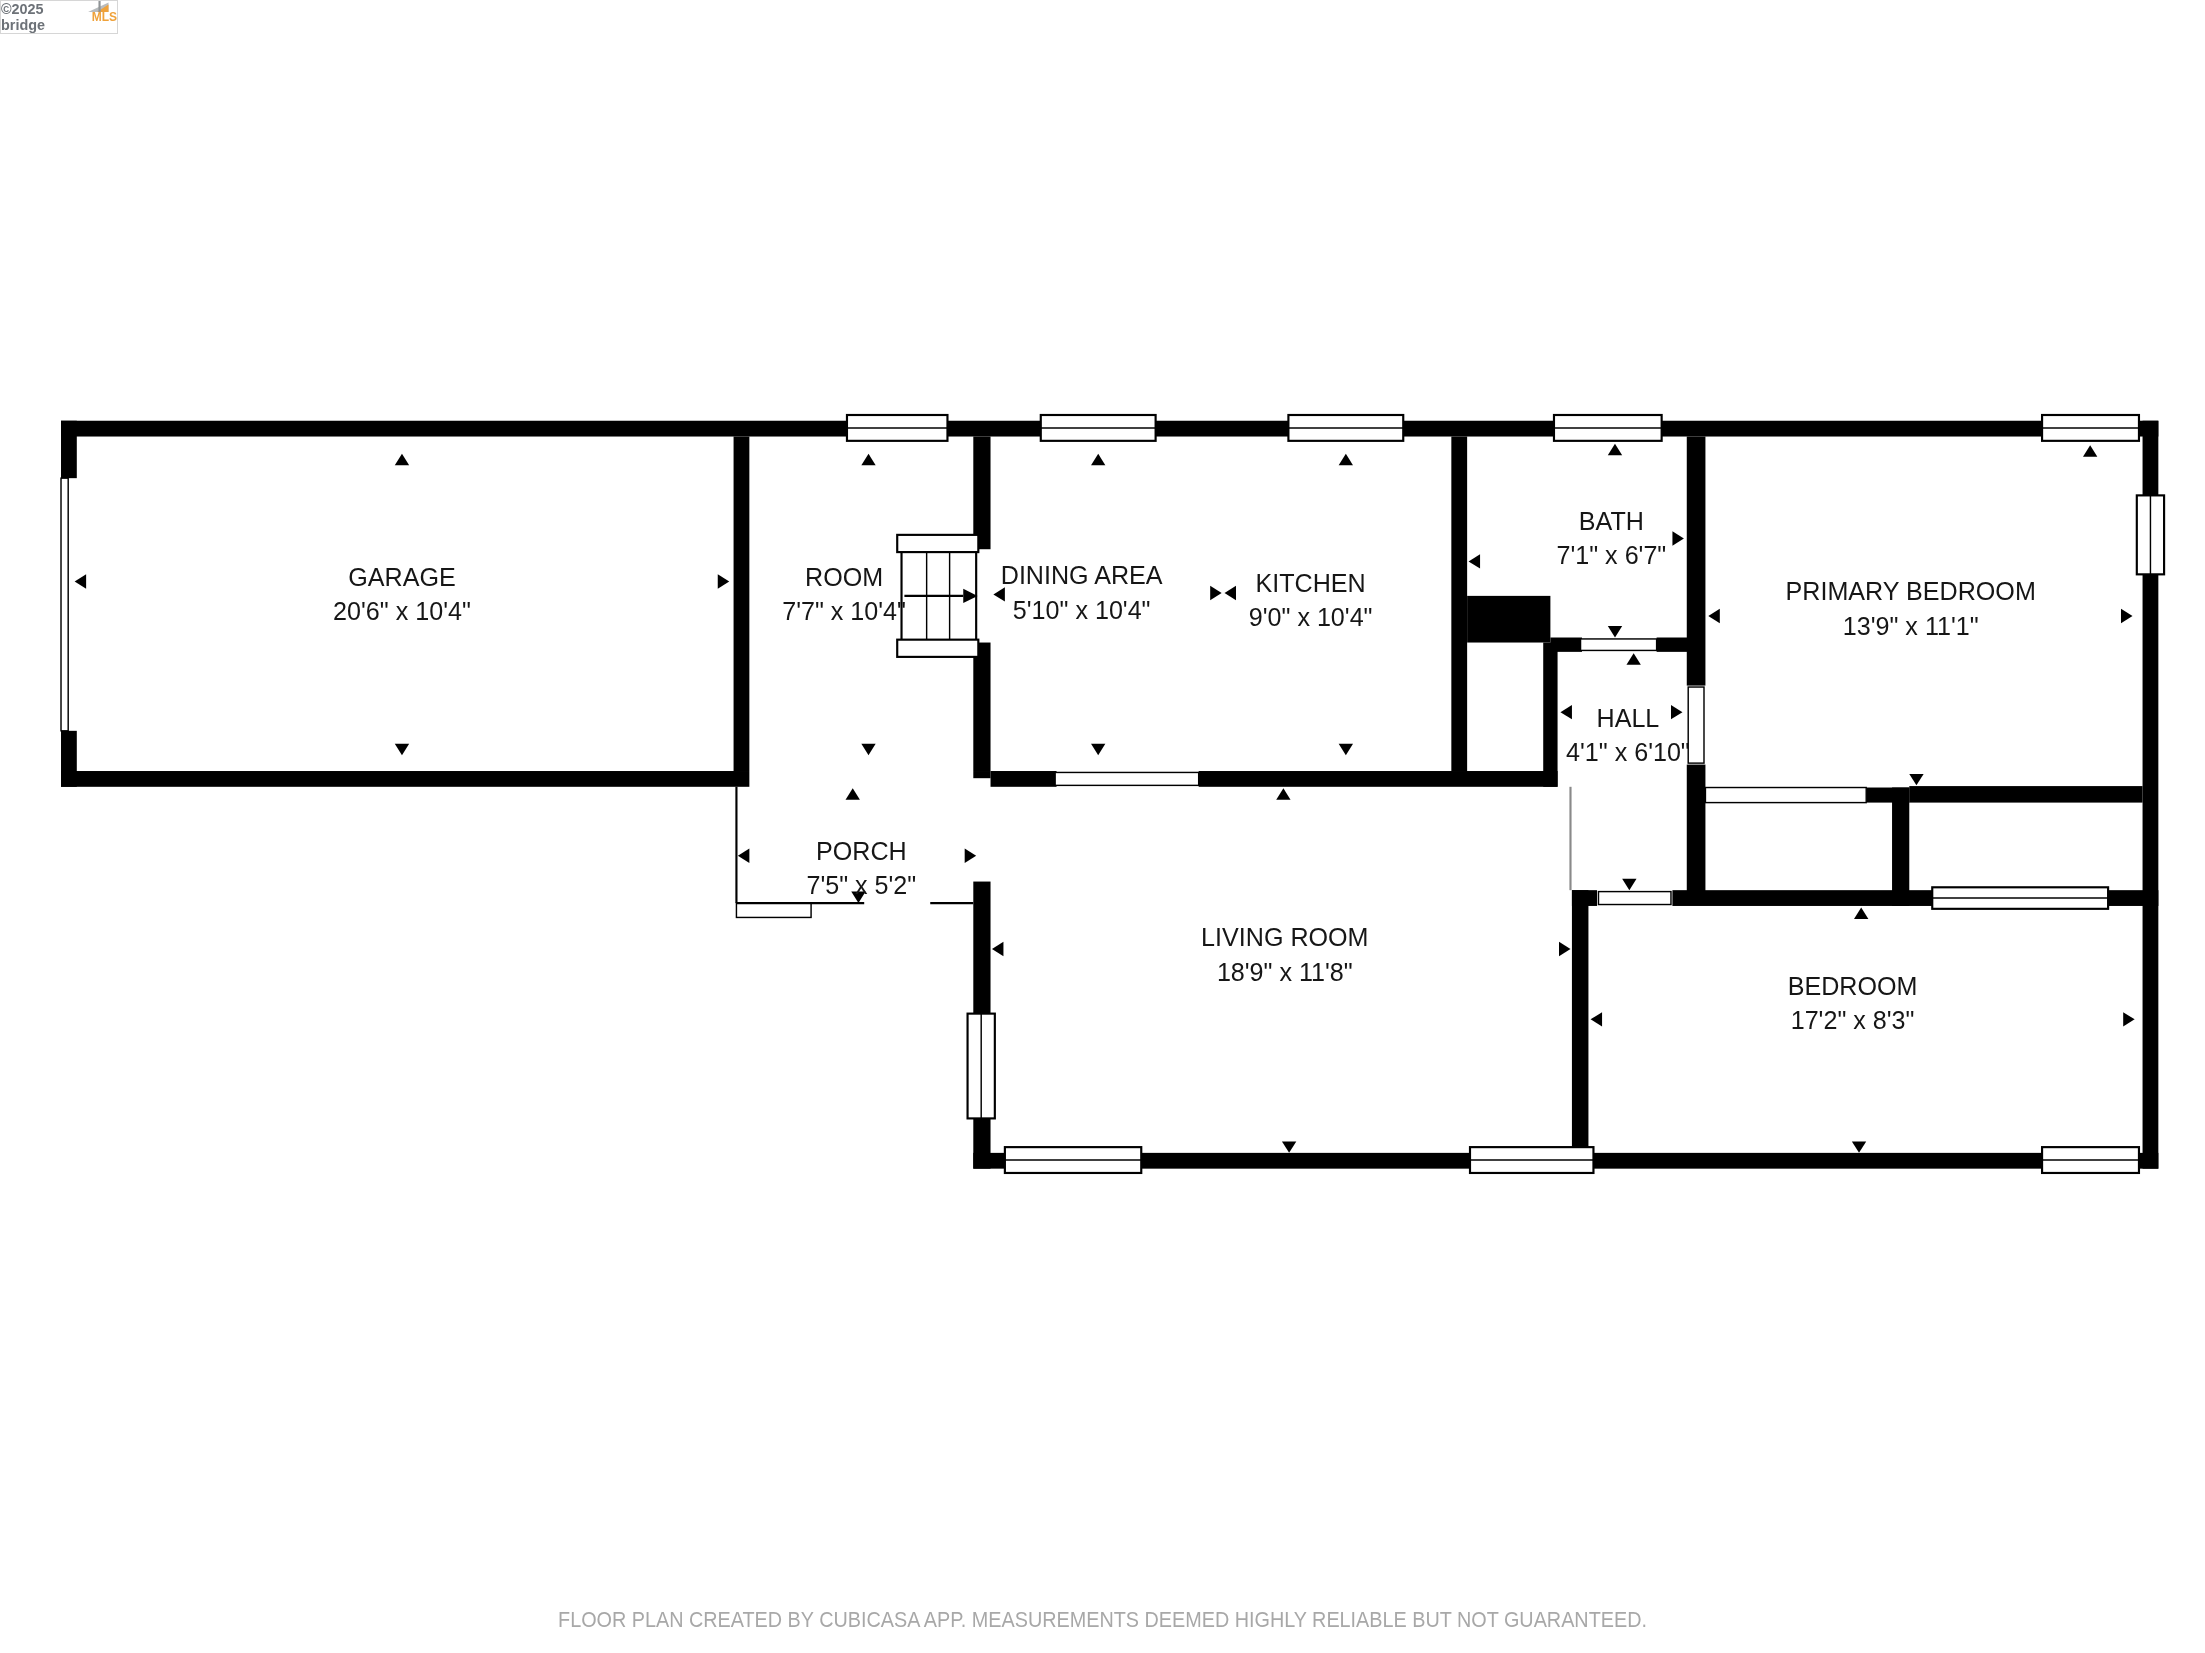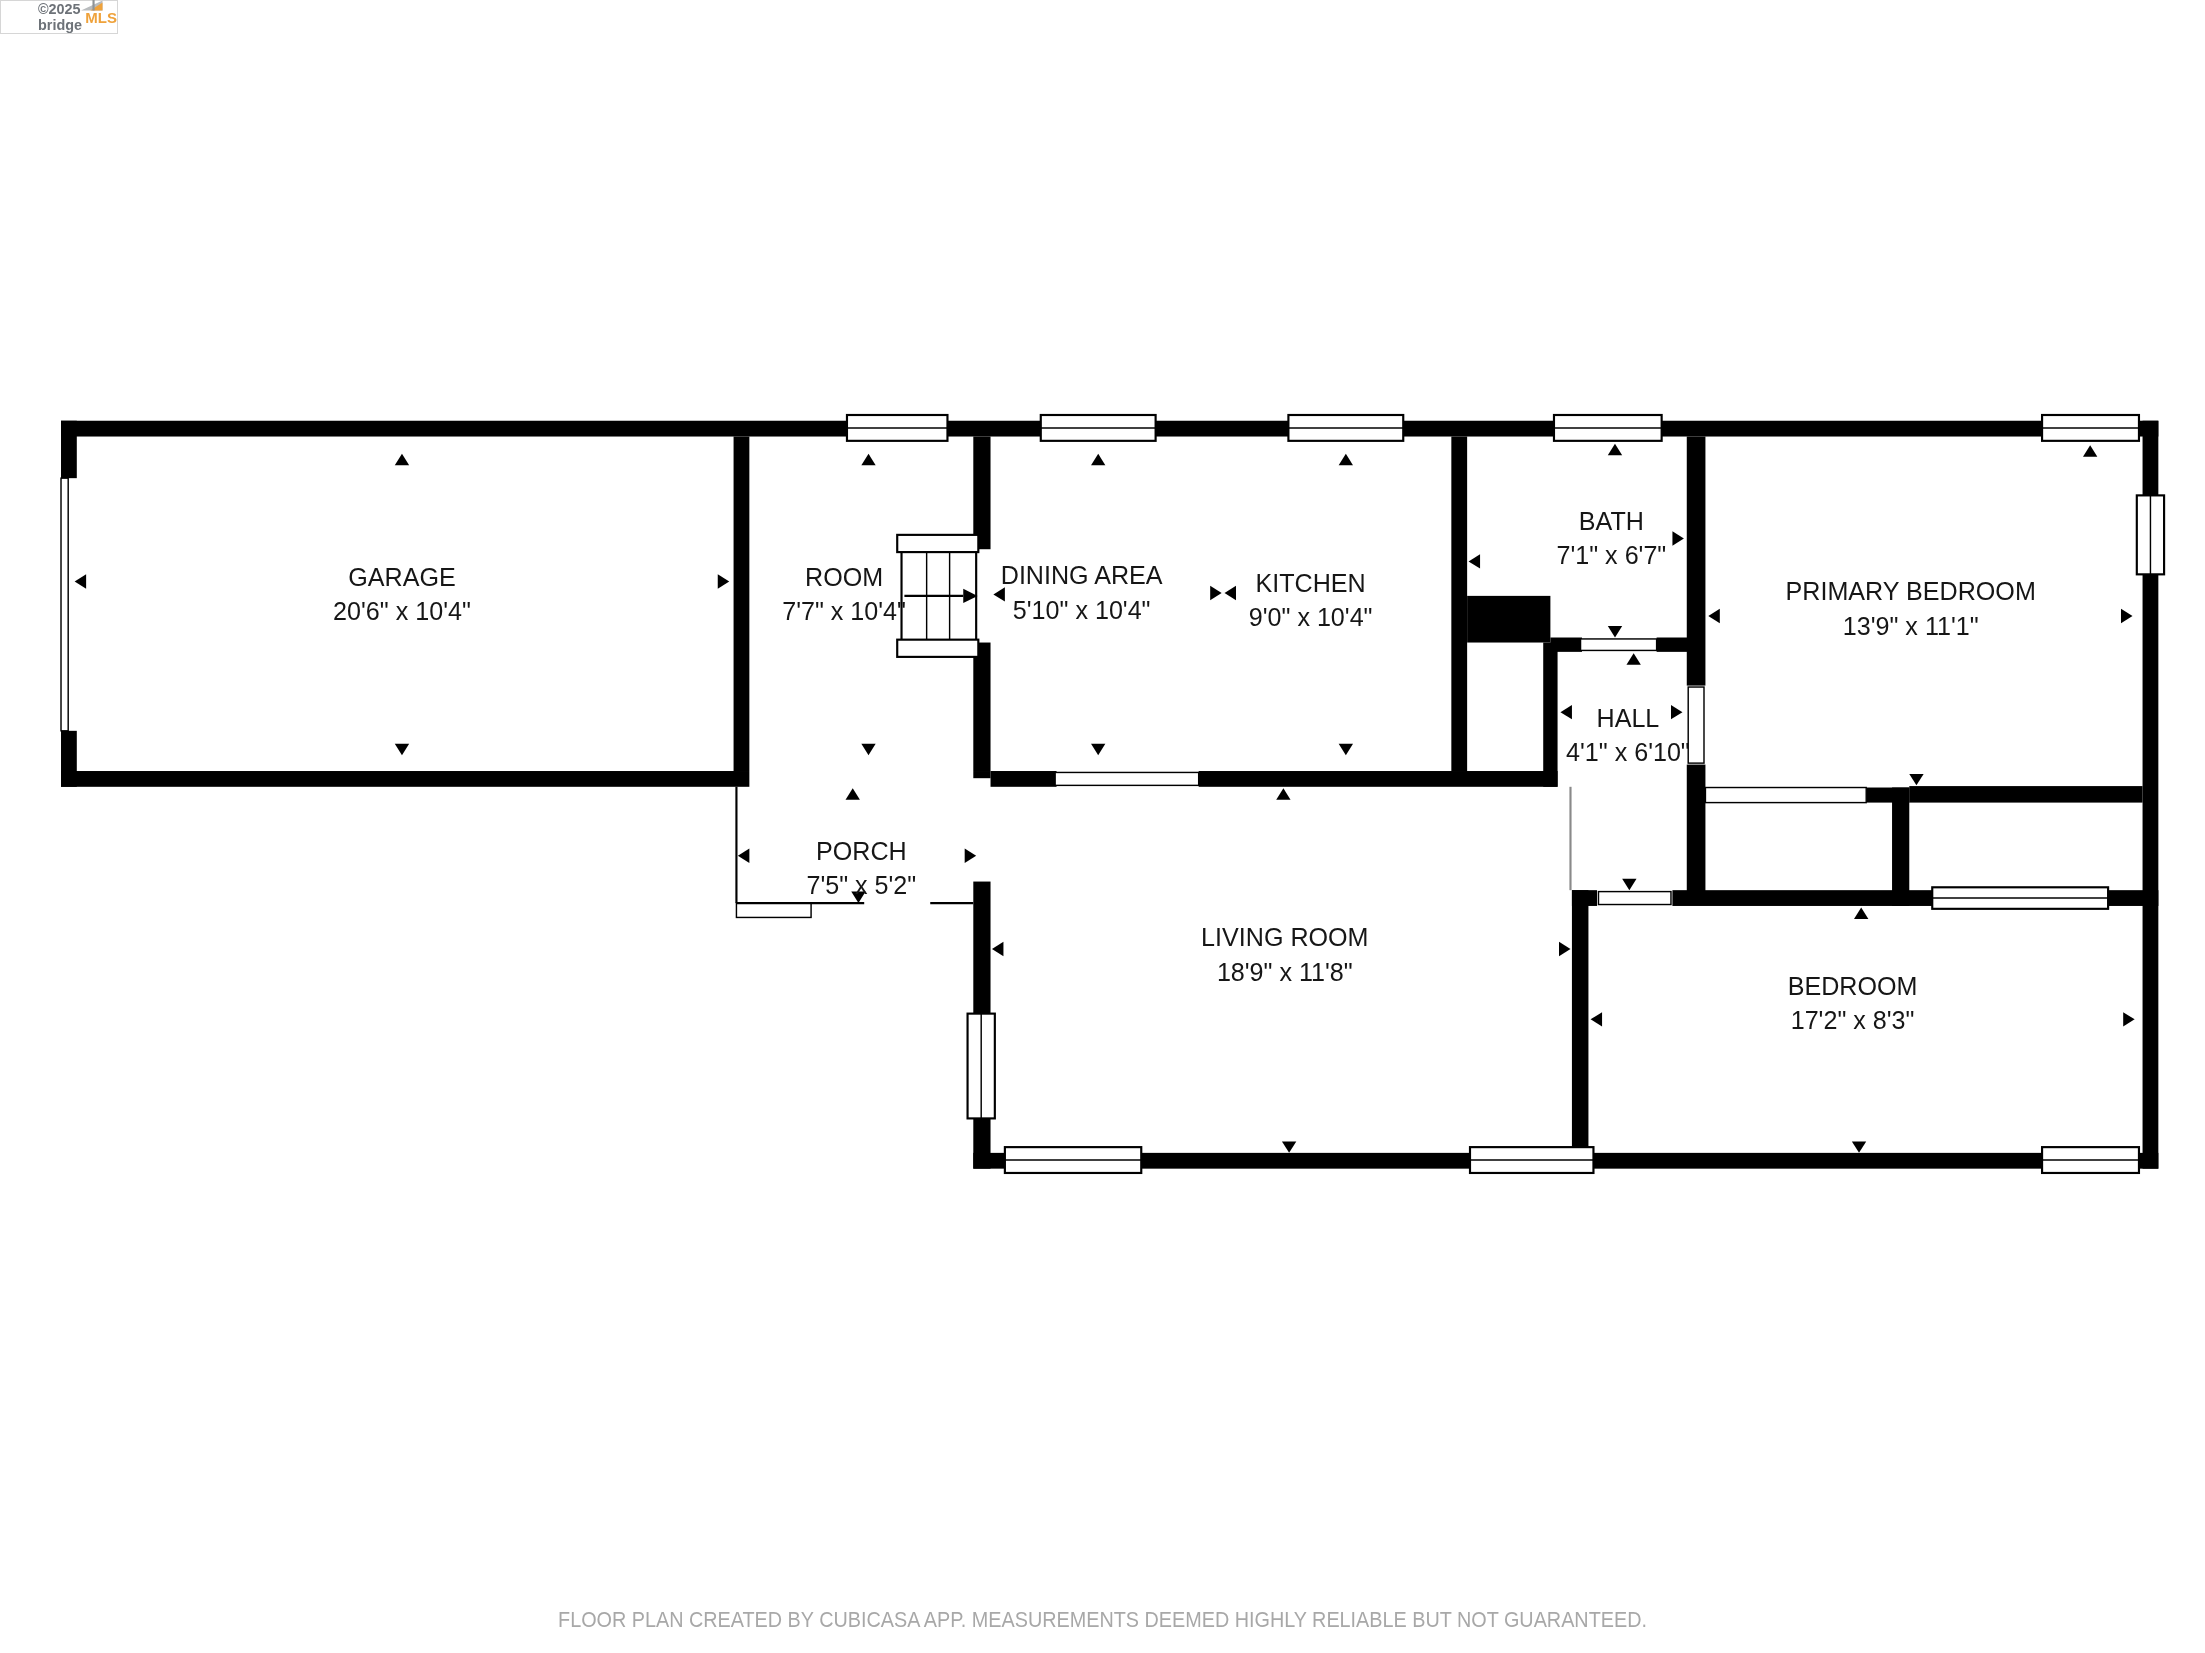--- a/index.html
+++ b/index.html
@@ -11,22 +11,22 @@
   #plan text{
     font-family:"Liberation Sans","DejaVu Sans",sans-serif;
     font-size:35px;fill:#161616;text-anchor:middle;
   }
   #logo-box{
     position:absolute;left:0;top:0;width:118px;height:34px;
     background:#ffffff;border:0.7px solid #d6d6d6;
     display:flex;align-items:center;justify-content:center;gap:0.7px;
     box-sizing:border-box;
   }
-  #logo-box .copy{font-size:14.4px;font-weight:600;color:#6d7278;letter-spacing:0;margin-left:37px;}
-  #logo-box .brand{font-size:15px;font-weight:700;color:#efa23b;position:relative;}
+  #logo-box .copy{font-size:14.4px;font-weight:600;color:#6d7278;letter-spacing:0;}
+  #logo-box .brand{font-size:12px;font-weight:700;color:#efa23b;position:relative;}
   #logo-box .brand svg{position:absolute;left:-4.3px;top:-9.3px;}
   #footer-disclaimer{
     position:absolute;left:0;top:1607px;width:2205px;text-align:center;
     font-size:22px;color:#a8a8a8;letter-spacing:0px;
     transform:scaleX(0.9);transform-origin:50% 50%;
     font-family:"Liberation Sans","DejaVu Sans",sans-serif;
   }
 </style>
 </head>
 <body>

